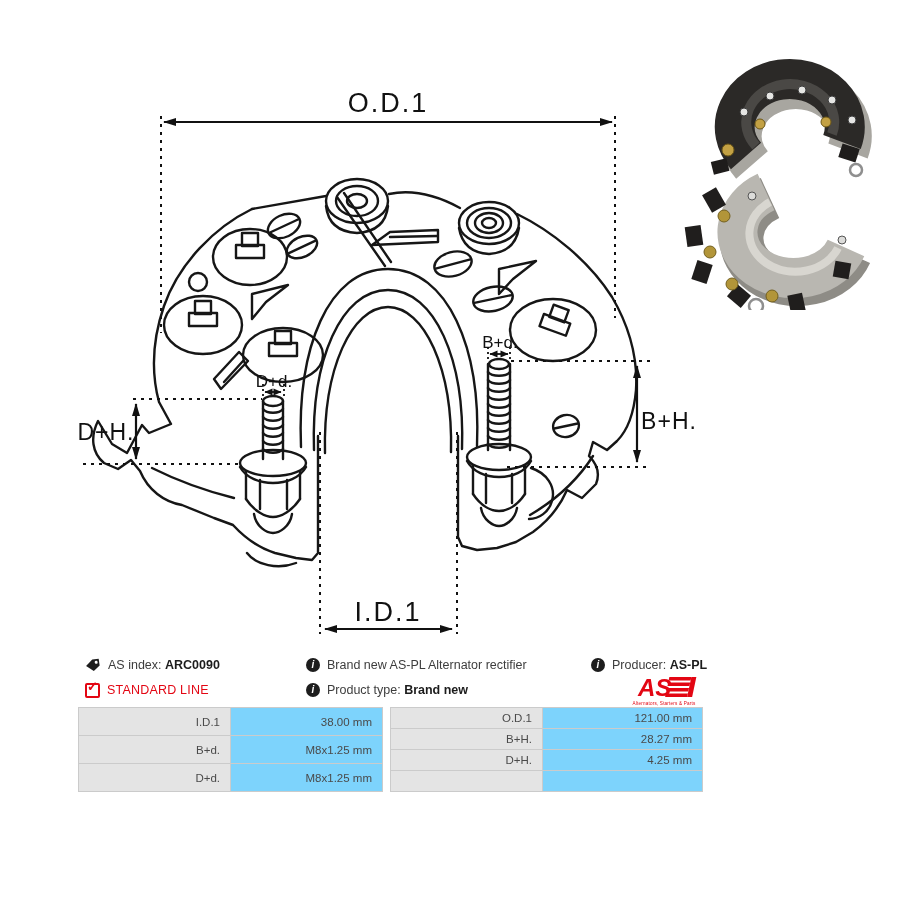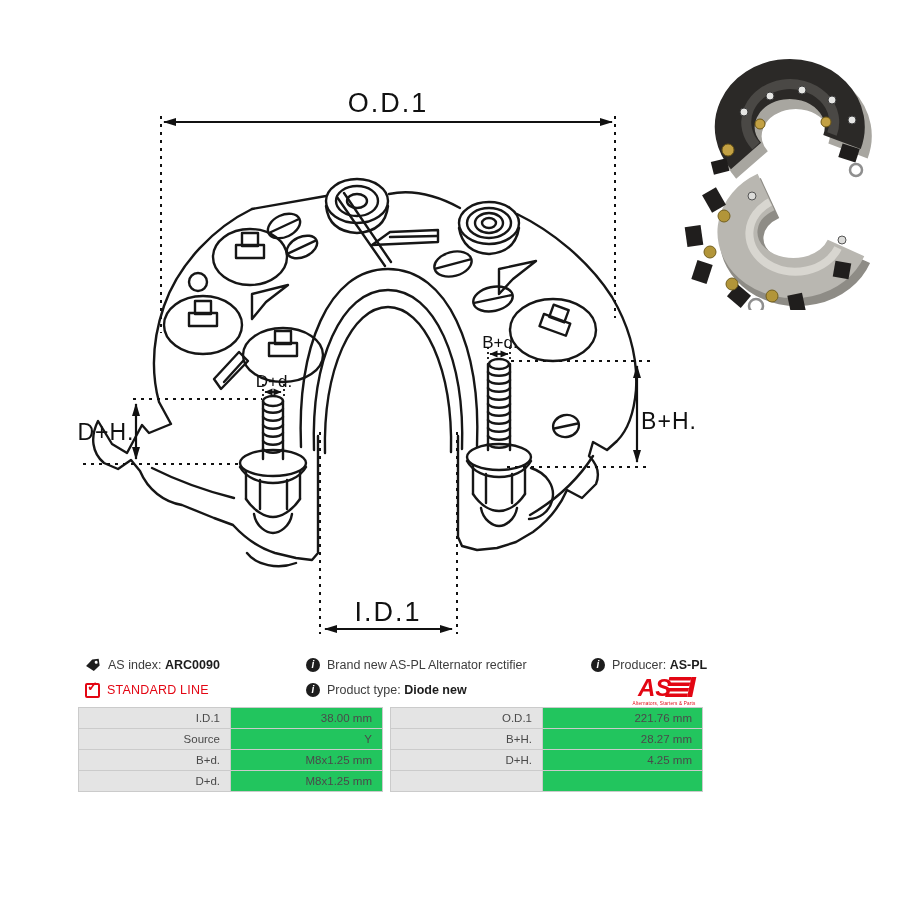--- a/index.html
+++ b/index.html
@@ -17,21 +17,21 @@
              font-size:10px;font-weight:bold;font-style:italic;line-height:1;}
   .check-icon{width:11px;height:11px;min-width:11px;border:2px solid #e30613;border-radius:2px;
               position:relative;display:inline-block;}
   .check-icon .chk{position:absolute;left:0px;top:-5px;color:#e30613;font-size:13px;font-weight:bold;line-height:1;}
   
   .spec-tables{position:absolute;left:78px;top:707px;display:flex;gap:7px;}
   table.spec{border-collapse:collapse;table-layout:fixed;}
   table.spec td{height:21px;font-size:11.5px;color:#4a4a4a;border:1px solid #cbcbcb;
                 text-align:right;padding:0 10px 0 4px;box-sizing:border-box;overflow:hidden;}
   td.lbl{background:#e4e4e4;width:152px;}
-  td.val{background:#22c55e;width:152px;margin-top:24px;}
+  td.val{background:#7dd3fc;width:152px;margin-top:24px;}
   td.val.w{width:160px;}
 </style>
 </head>
 <body>
 
 <div class="page">
 
   <svg class="abs" style="left:70px;top:85px;" width="625" height="565" viewBox="70 85 625 565">
     <defs>
       <marker id="arr" markerUnits="userSpaceOnUse" markerWidth="16" markerHeight="12" refX="13" refY="5" orient="auto-start-reverse">
@@ -287,21 +287,21 @@
   <div class="info-item" style="left:85px;top:682px;">
     <span class="check-icon">
         <span class="chk">✓</span>
       </span>
     <span class="red-bold">STANDARD LINE</span>
   </div>
 
   <div class="info-item" style="left:306px;top:682px;">
     <span class="info-icon">i</span>
     <span><span>Product type:</span>
-    <b>Diode new</b></span>
+    <b>Brand new</b></span>
   </div>
 
   <svg class="abs" style="left:630px;top:674px;" width="68" height="32" viewBox="0 0 68 32">
     <g transform="skewX(-12)" fill="#e30613">
       <rect x="40" y="3" width="22" height="3.4"></rect>
       <rect x="40" y="8.5" width="22" height="3.4"></rect>
       <rect x="40" y="14" width="22" height="3.4"></rect>
       <rect x="40" y="19.5" width="22" height="3.4"></rect>
       <rect x="62" y="3" width="5" height="20"></rect>
     </g>
@@ -310,38 +310,34 @@
   </svg>
 
   <div class="spec-tables">
     <table class="spec">
       <tbody>
         <tr>
           <td class="lbl">I.D.1</td>
           <td class="val">38.00 mm</td>
         </tr>
         <tr>
-          <td class="lbl">Source</td>
-          <td class="val">Y</td>
-        </tr>
-        <tr>
           <td class="lbl">B+d.</td>
           <td class="val">M8x1.25 mm</td>
         </tr>
         <tr>
           <td class="lbl">D+d.</td>
           <td class="val">M8x1.25 mm</td>
         </tr>
       </tbody>
     </table>
     <table class="spec">
       <tbody>
         <tr>
           <td class="lbl">O.D.1</td>
-          <td class="val w">221.76 mm</td>
+          <td class="val w">121.00 mm</td>
         </tr>
         <tr>
           <td class="lbl">B+H.</td>
           <td class="val w">28.27 mm</td>
         </tr>
         <tr>
           <td class="lbl">D+H.</td>
           <td class="val w">4.25 mm</td>
         </tr>
         <tr>

